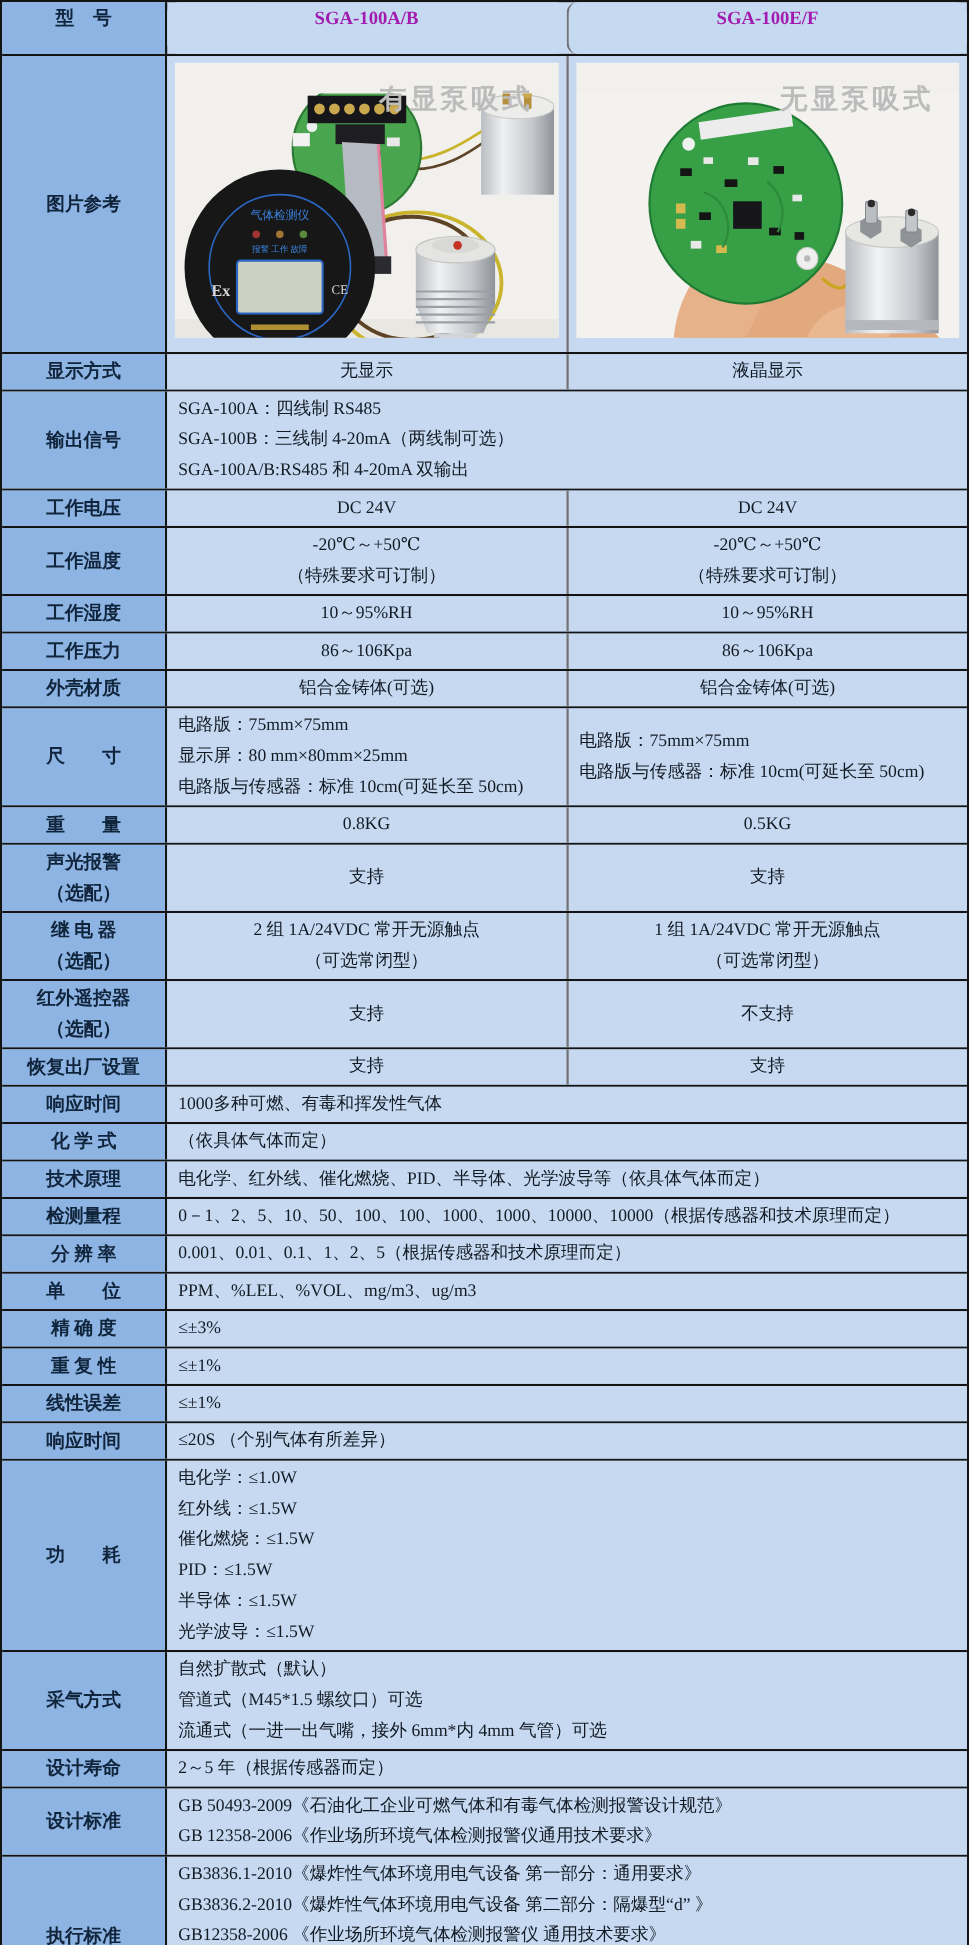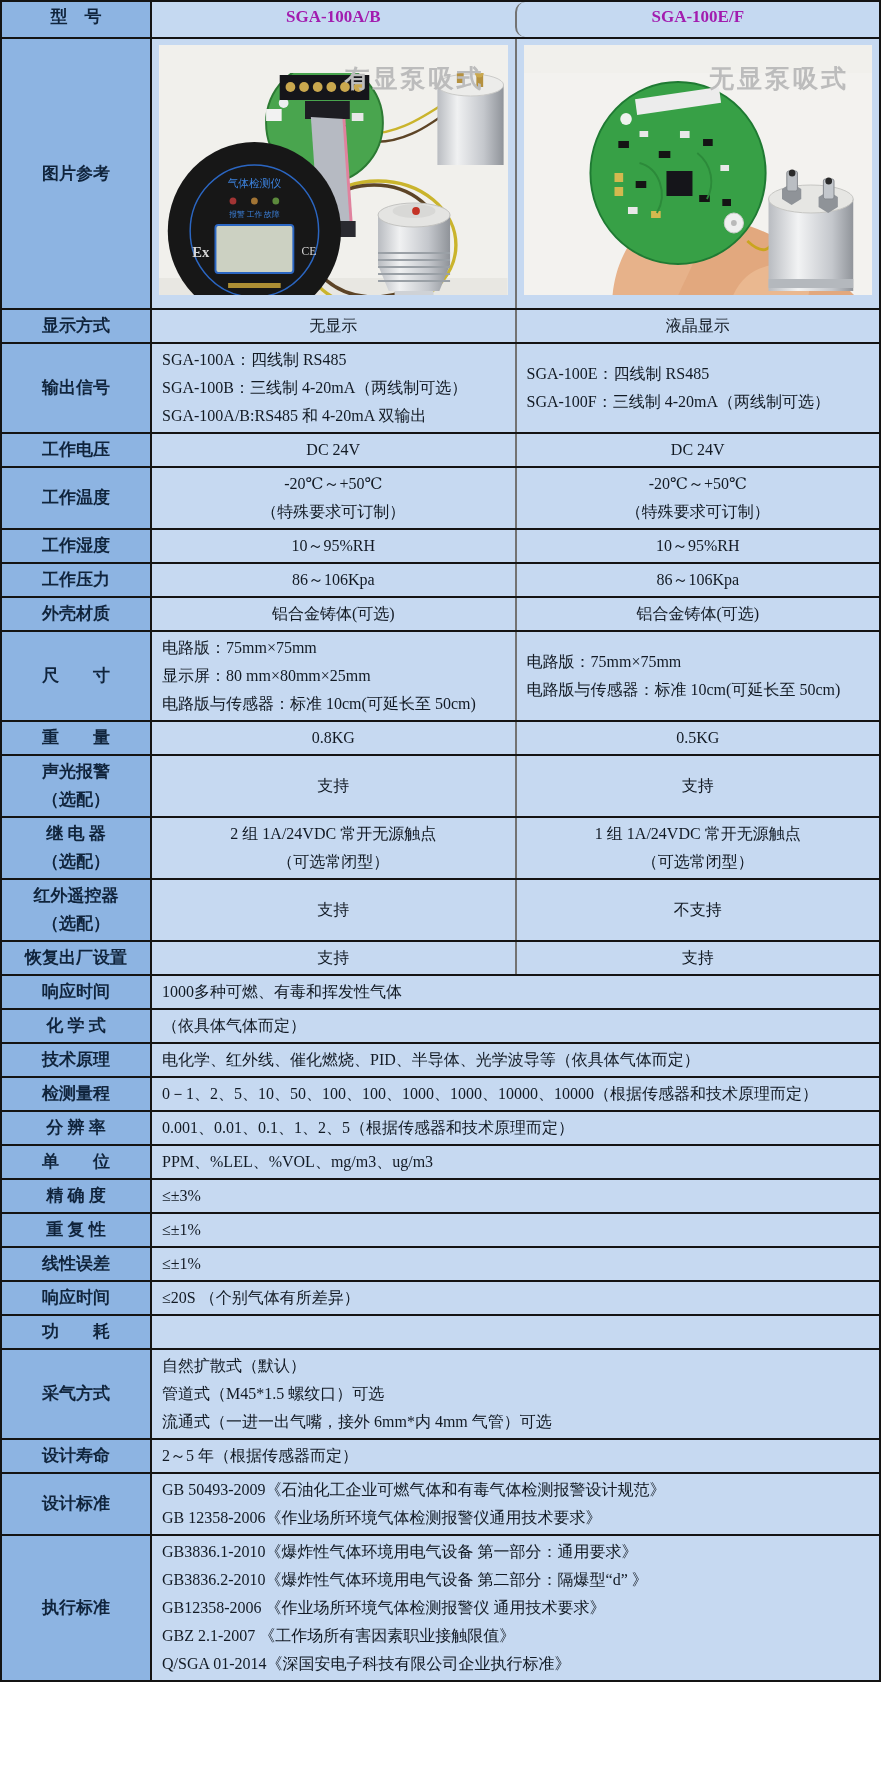--- a/index.html
+++ b/index.html
@@ -26,21 +26,21 @@
     font-weight:bold;
     font-size:17px;
     color:#10243c;
     text-align:center; align-items:center;
     border-right:2px solid #141414;
   }
   .value-cell{flex:1 1 0; background:#c6d9f1;}
   .value-cell + .value-cell{border-left:2px solid #737373;}
   .align-center{text-align:center; align-items:center;}
   .align-left{text-align:left; align-items:flex-start;}
-  .header-row .cell{min-height:33px; padding-top:1px; padding-bottom:6px;}
+  .header-row .cell{min-height:33px; padding-top:1px; padding-bottom:18px;}
   .header-cell{font-weight:bold; font-size:17px; background:#c5d9f1; color:#a21caf;border-radius:10px;}
   .photo-cell{padding:6px 7px 13px 7px;}
   .photo{
     position:relative;
     height:250px; width:100%;
     background:#f1f0ec;
     overflow:hidden;
   }
   .photo svg{display:block;width:100%;height:100%;}
   .watermark{
@@ -212,22 +212,20 @@
       <div class="row spec-row">
         <div class="cell label-cell">显示方式</div>
         <div class="cell value-cell align-center">无显示</div>
         <div class="cell value-cell align-center">液晶显示</div>
       </div>
       <div class="row spec-row">
         <div class="cell label-cell">输出信号</div>
         <div class="cell value-cell align-left">SGA-100A：四线制 RS485
 SGA-100B：三线制 4-20mA（两线制可选）
 SGA-100A/B:RS485 和 4-20mA 双输出</div>
-        <div class="cell value-cell align-left">SGA-100E：四线制 RS485
-SGA-100F：三线制 4-20mA（两线制可选）</div>
       </div>
       <div class="row spec-row">
         <div class="cell label-cell">工作电压</div>
         <div class="cell value-cell align-center">DC 24V</div>
         <div class="cell value-cell align-center">DC 24V</div>
       </div>
       <div class="row spec-row">
         <div class="cell label-cell">工作温度</div>
         <div class="cell value-cell align-center">-20℃～+50℃
 （特殊要求可订制）</div>
@@ -322,20 +320,26 @@
       <div class="row spec-row">
         <div class="cell label-cell">线性误差</div>
         <div class="cell value-cell align-left">≤±1%</div>
       </div>
       <div class="row spec-row">
         <div class="cell label-cell">响应时间</div>
         <div class="cell value-cell align-left">≤20S （个别气体有所差异）</div>
       </div>
       <div class="row spec-row">
         <div class="cell label-cell">功　　耗</div>
+        <div class="cell value-cell align-left">电化学：≤1.0W
+红外线：≤1.5W
+催化燃烧：≤1.5W
+PID：≤1.5W
+半导体：≤1.5W
+光学波导：≤1.5W</div>
       </div>
       <div class="row spec-row">
         <div class="cell label-cell">采气方式</div>
         <div class="cell value-cell align-left">自然扩散式（默认）
 管道式（M45*1.5 螺纹口）可选
 流通式（一进一出气嘴，接外 6mm*内 4mm 气管）可选</div>
       </div>
       <div class="row spec-row">
         <div class="cell label-cell">设计寿命</div>
         <div class="cell value-cell align-left">2～5 年（根据传感器而定）</div>

